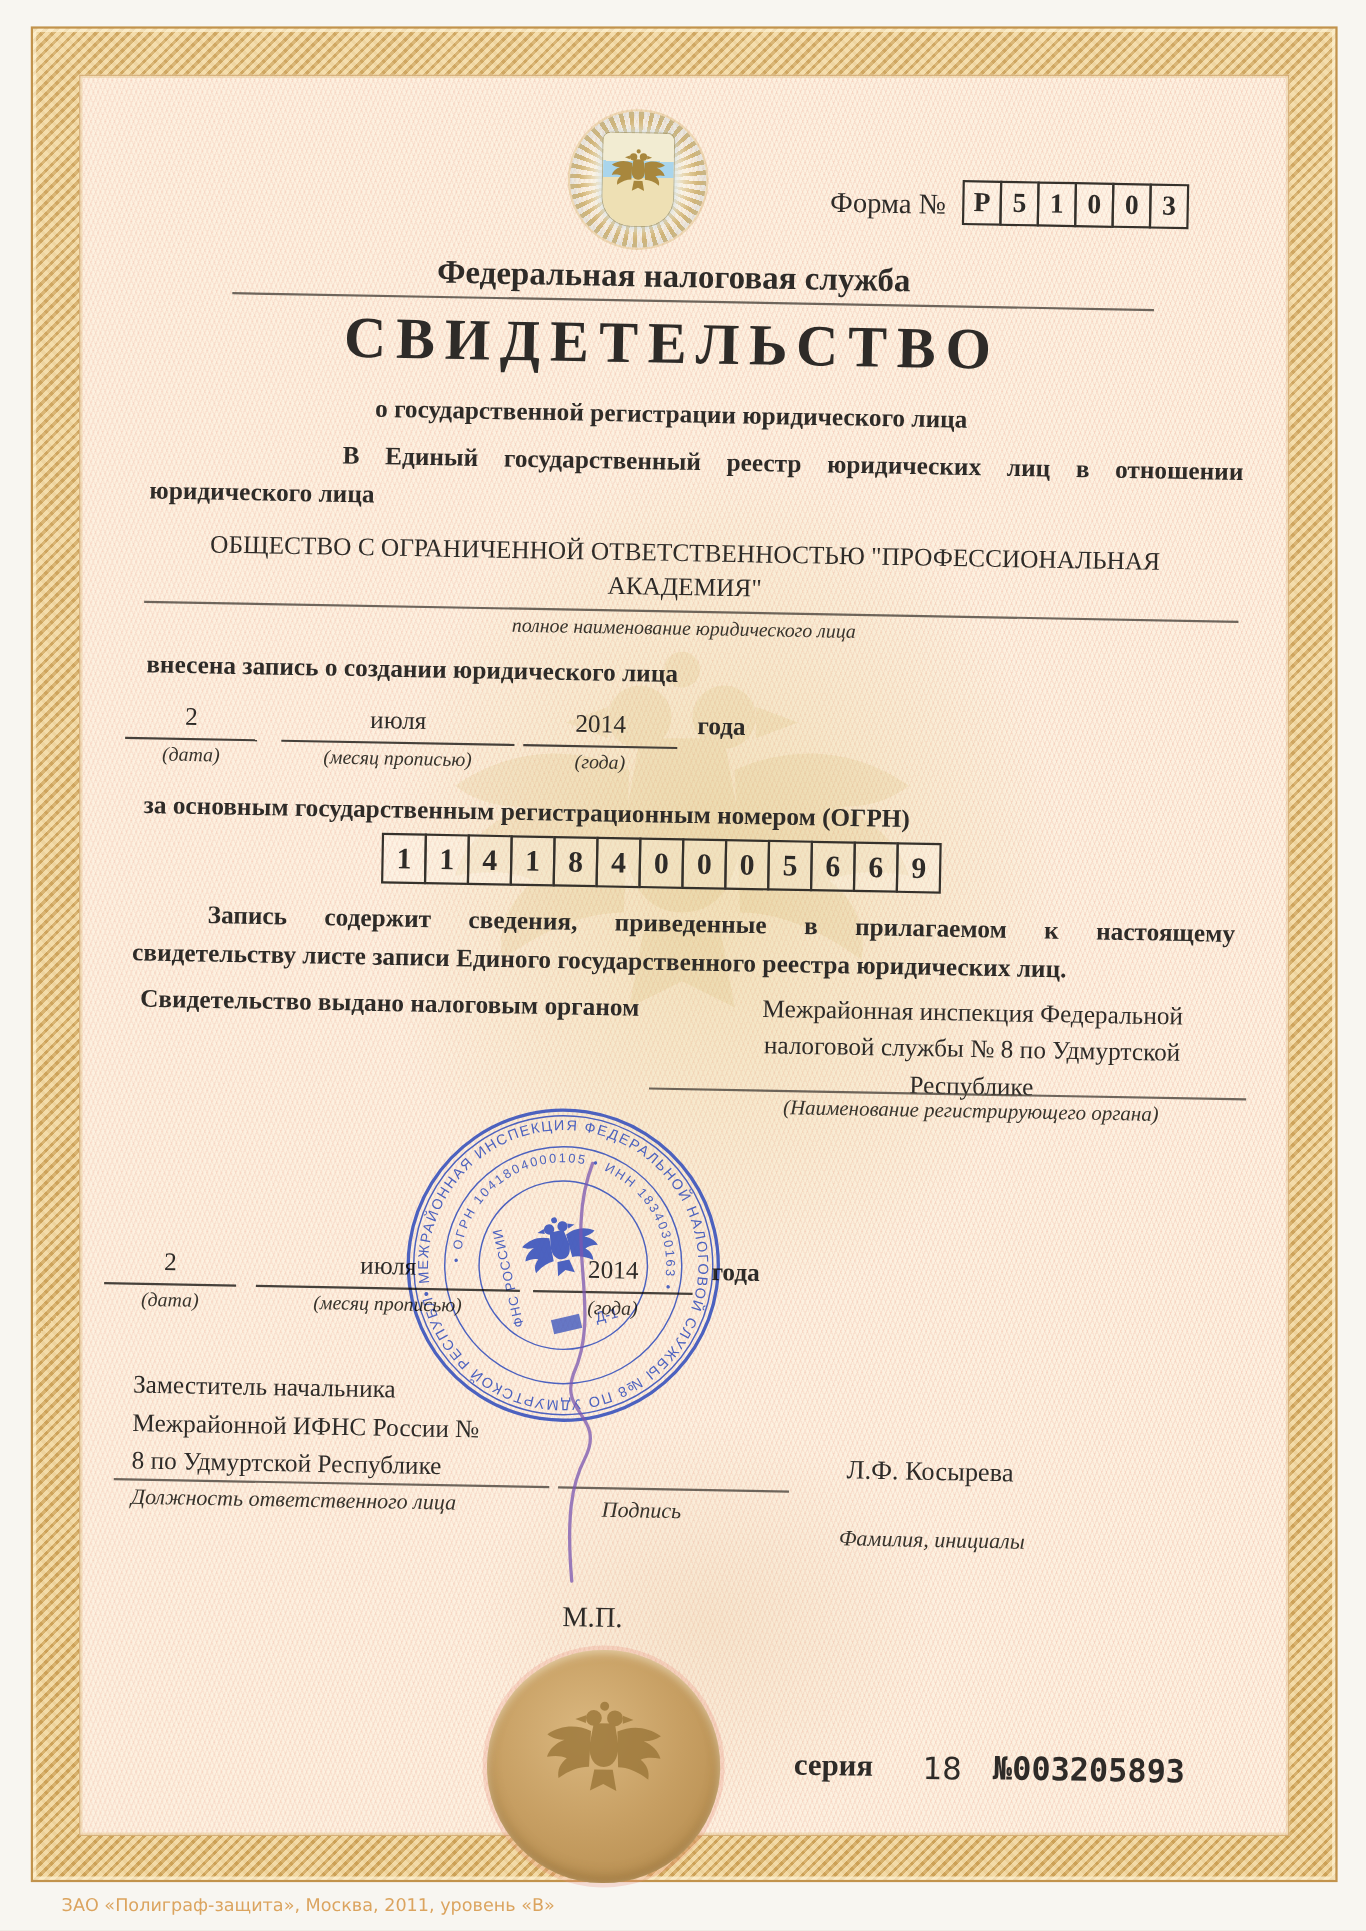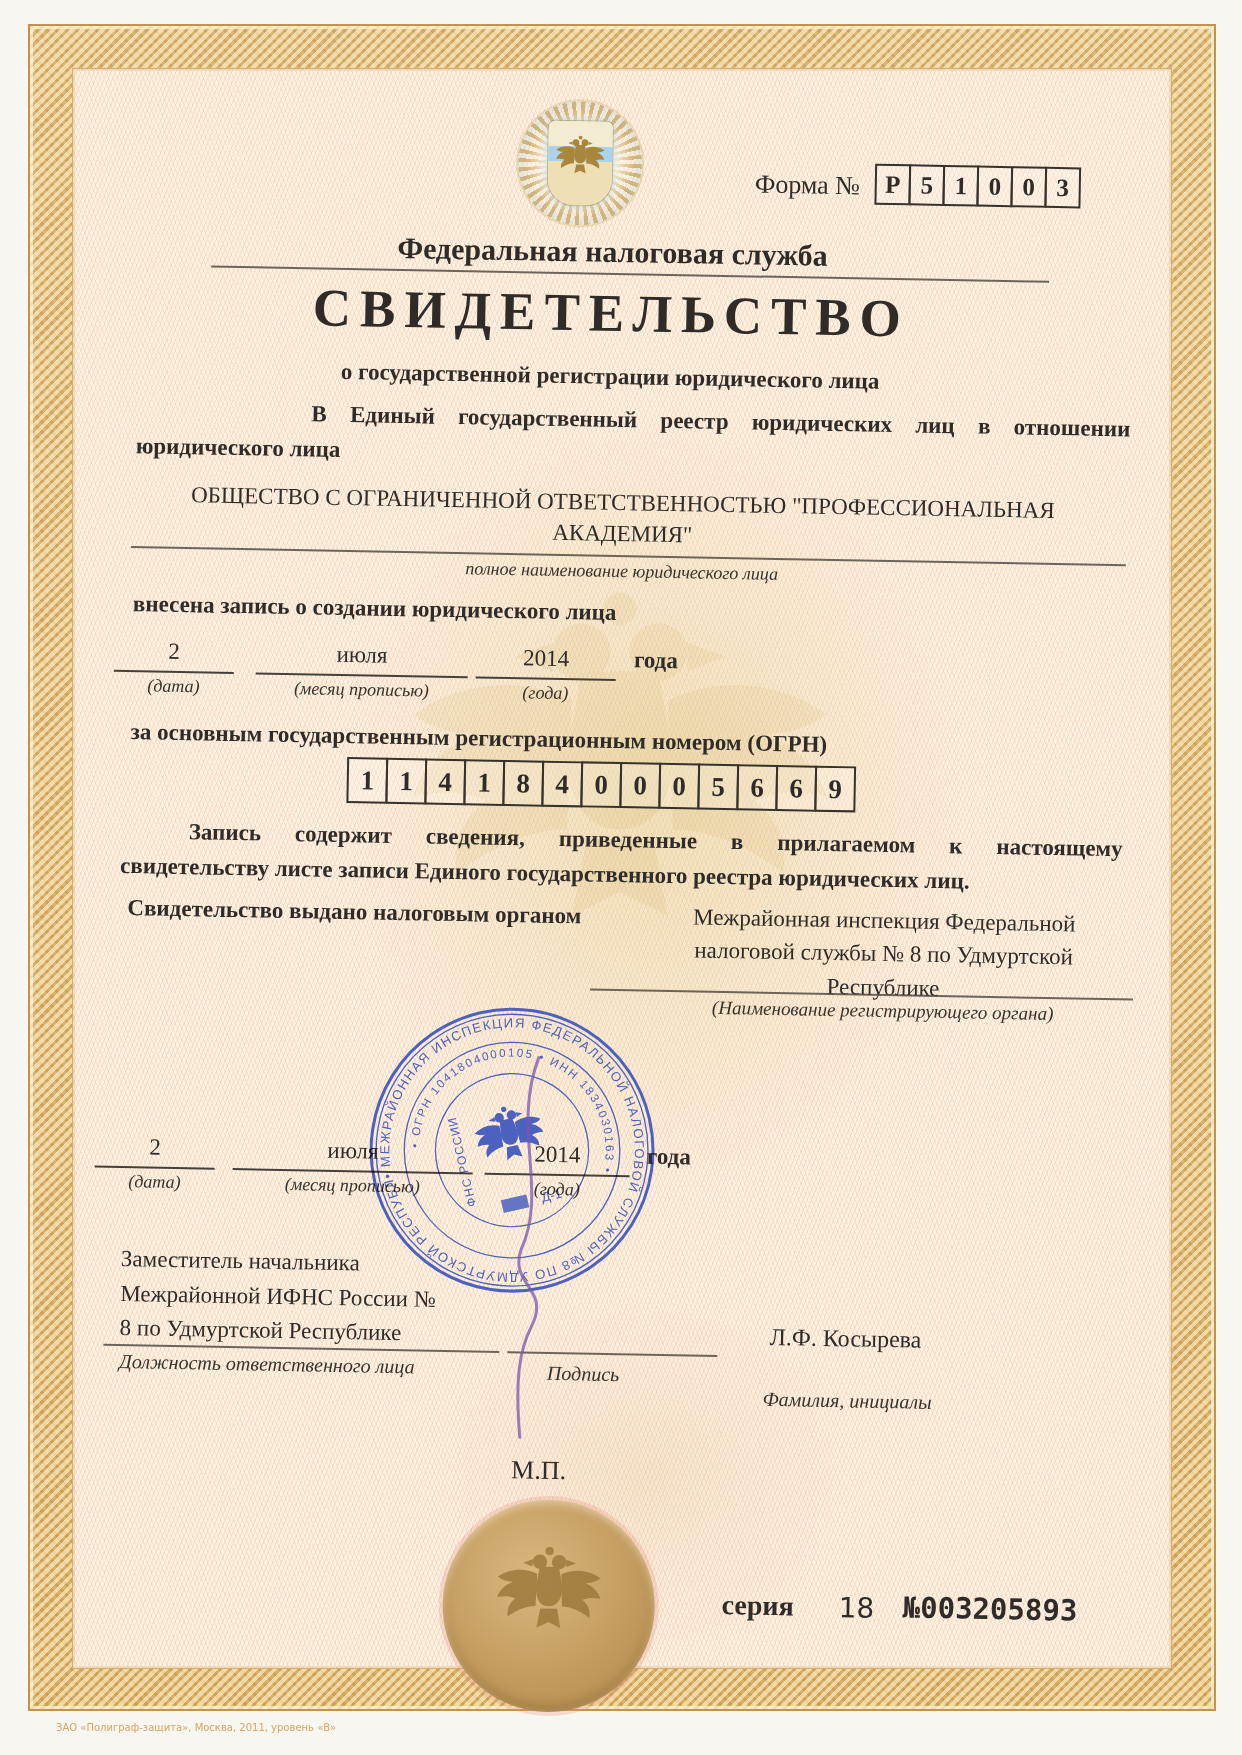--- a/index.html
+++ b/index.html
@@ -49,21 +49,21 @@
          opacity:.92;transform:rotate(-14deg);}
   
   .seal{position:absolute;left:456px;top:1500px;width:212px;height:212px;border-radius:50%;
     background:radial-gradient(circle at 42% 36%, #dab77f 0%, #c79f63 48%, #b18749 100%);
     box-shadow:0 0 0 4px rgba(233,148,128,.28), inset 0 3px 8px rgba(255,245,220,.55), inset 0 -6px 12px rgba(110,78,30,.35);}
   .seal svg{position:absolute;left:46px;top:40px;}
   .watermark{position:absolute;left:380px;top:560px;opacity:.12;}
   .squiggle{position:absolute;left:470px;top:1050px;}
   .serialnum{font-family:"DejaVu Sans Mono","Liberation Mono",monospace;font-weight:bold;}
   .footer-note{position:absolute;left:56px;top:1722px;font-family:"DejaVu Sans","Liberation Sans",sans-serif;
-    font-size:10px;color:#dba45f;}
+    font-size:16px;color:#dba45f;}
   .stamp text{font-family:"Liberation Sans","DejaVu Sans",sans-serif;}
 </style>
 </head>
 <body>
 
 <svg width="0" height="0" style="position:absolute" aria-hidden="true">
   <defs>
     <g id="eagle-shape">
       <circle cx="50" cy="6" r="3.4"></circle>
       <circle cx="42" cy="15" r="6"></circle>

